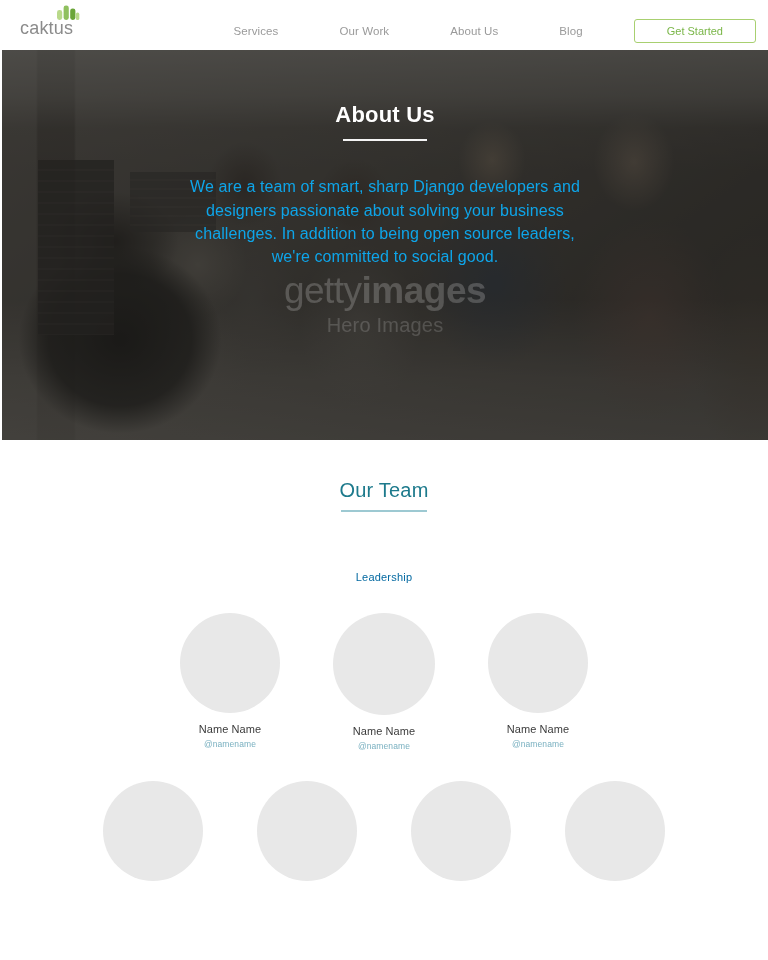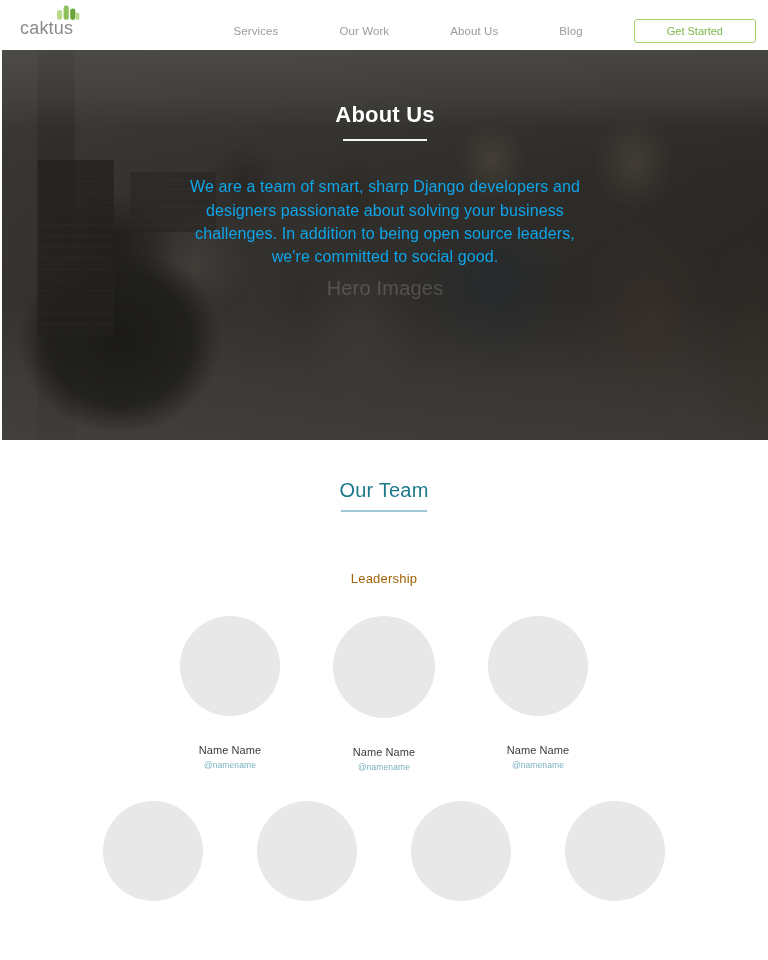--- a/index.html
+++ b/index.html
@@ -272,23 +272,23 @@
   }
   .team-rule {
     width: 86px;
     height: 2px;
     background: #9dc9d2;
     border: 0;
     margin: 8px auto 0;
   }
 
   .group-title {
-    font-size: 13px;
+    font-size: 11px;
     font-weight: 400;
-    color: #a16207;
+    color: #0369a1;
     letter-spacing: 0.2px;
     line-height: 1.2;
   }
   .group-leadership { margin-top: 59px; }
   .group-development { margin-top: 62px; }
 
   .people-row {
     display: flex;
     justify-content: center;
     align-items: flex-start;
@@ -313,21 +313,21 @@
   .avatar {
     width: 100px;
     height: 100px;
     border-radius: 50%;
     background: #e8e8e8;
     display: block;
   }
   .person.lg .avatar { width: 102px; height: 102px; }
 
   .person-name {
-    margin-top: 28px;
+    margin-top: 10px;
     font-size: 11px;
     color: #3b3b3b;
     letter-spacing: 0.1px;
     line-height: 1.2;
     white-space: nowrap;
   }
   .person-handle {
     margin-top: 3px;
     font-size: 8.5px;
     color: #79b0c0;
@@ -366,20 +366,21 @@
   </header>
 
   <section class="hero">
     <div class="hero-photo">
       <div class="hero-swatches"></div>
       <div class="hero-swatches-2"></div>
     </div>
     <div class="hero-overlay"></div>
 
     <div class="hero-watermark">
+      <div class="wm-main"><span>getty</span><b>images</b></div>
       <div class="wm-sub">Hero Images</div>
     </div>
 
     <div class="hero-content">
       <h1 class="hero-title">About Us</h1>
       <hr class="hero-rule">
       <p class="hero-copy">We are a team of smart, sharp Django developers and designers passionate about solving your business challenges. In addition to being open source leaders, we're committed to social good.</p>
     </div>
   </section>
 

